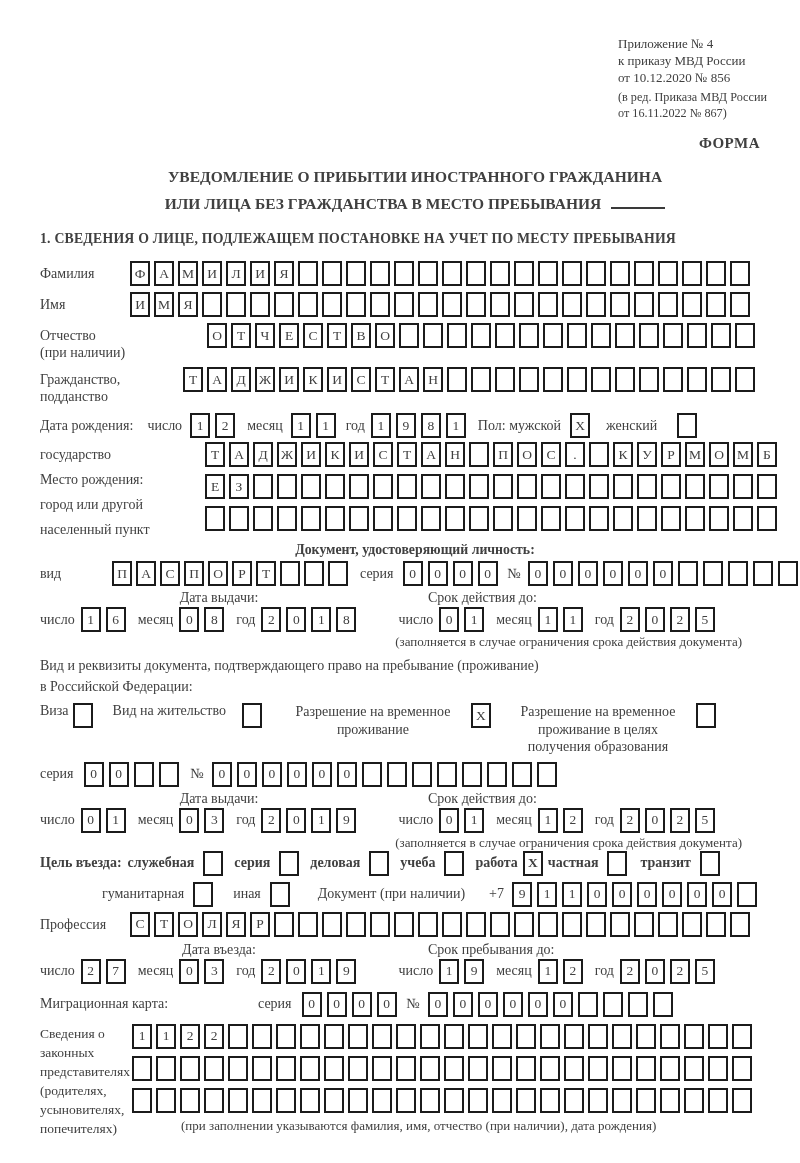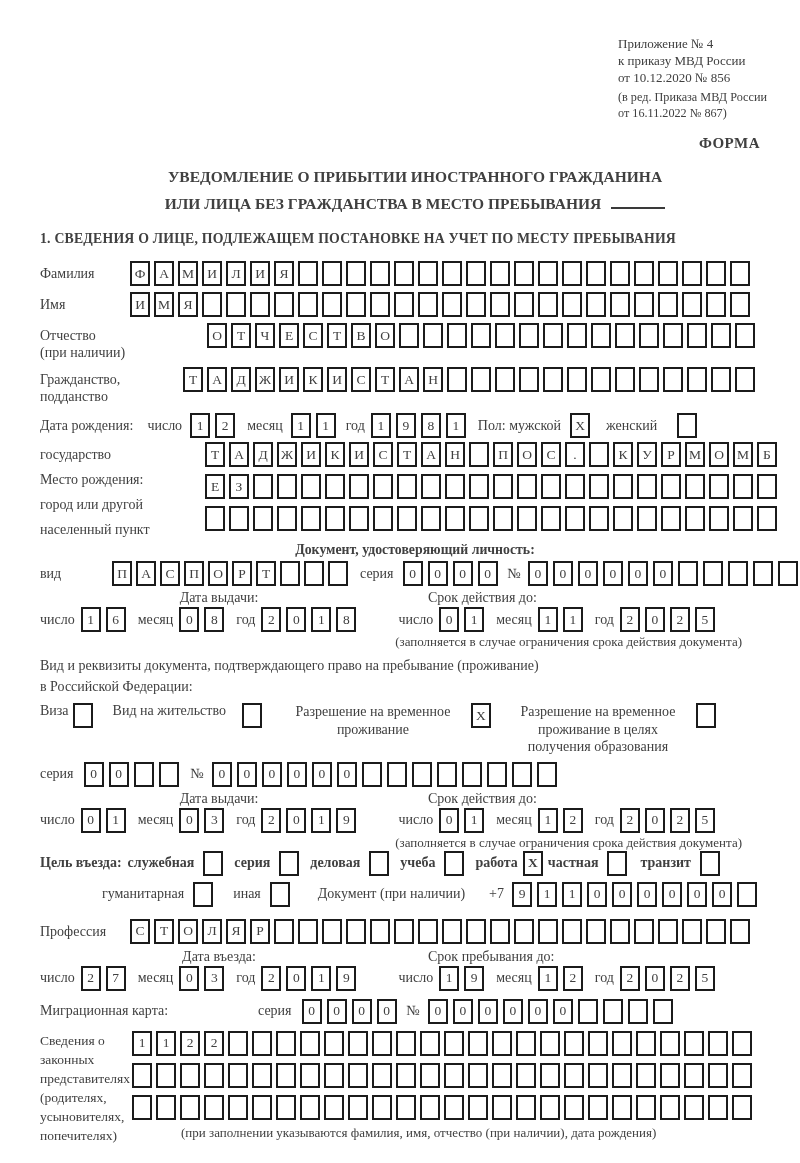--- a/index.html
+++ b/index.html
@@ -551,21 +551,21 @@
         <span class="cell">0</span>
         <span class="cell">0</span>
         <span class="cell">0</span>
         <span class="cell">0</span>
         <span class="cell">0</span>
         <span class="cell">0</span>
         <span class="cell"></span>
       </span>
   </div>
 
-  <div class="frow" style="margin-top:12px;">
+  <div class="frow" style="margin-top:5px;">
     <div class="lblcol" style="width:90px;">Профессия</div>
     <div class="cells">
         <span class="cell">С</span>
         <span class="cell">Т</span>
         <span class="cell">О</span>
         <span class="cell">Л</span>
         <span class="cell">Я</span>
         <span class="cell">Р</span>
         <span class="cell"></span>
         <span class="cell"></span>

